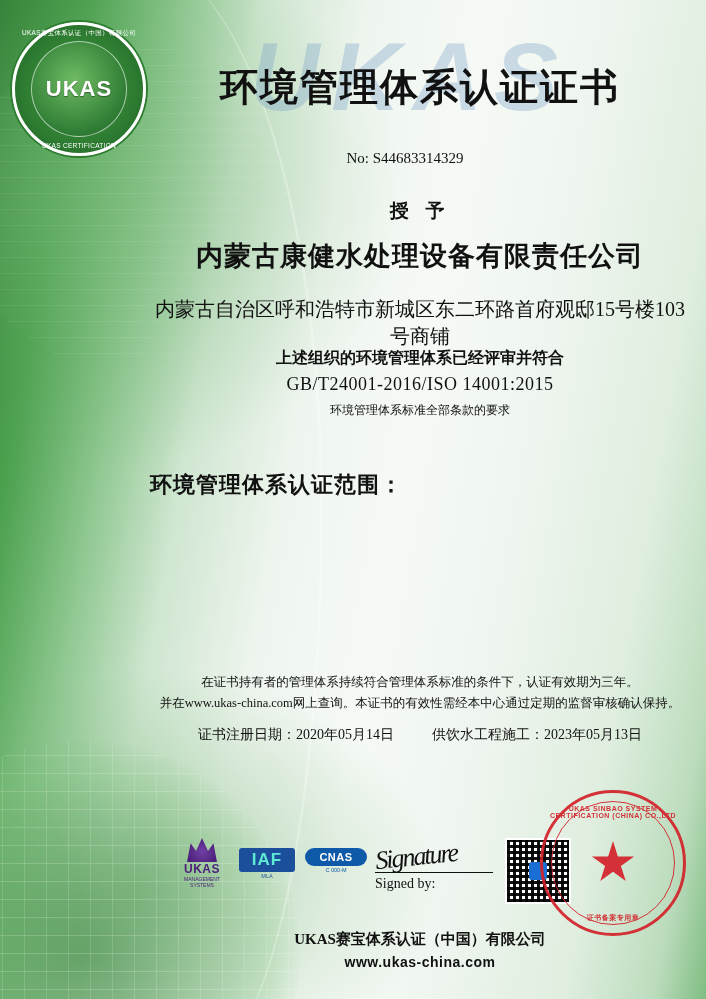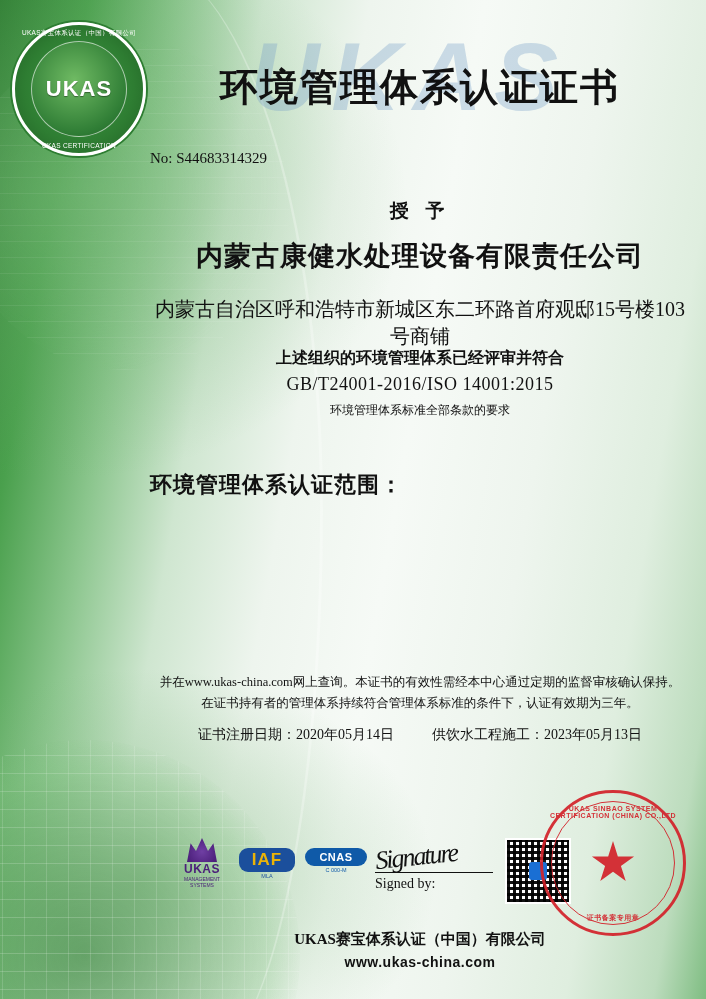--- a/index.html
+++ b/index.html
@@ -96,21 +96,21 @@
   
   .content{
     position:absolute;left:150px;top:0;width:556px;height:999px;
   }
   .title{
     position:absolute;left:0;top:62px;width:540px;text-align:center;
     font-family:"Liberation Serif", serif;
     font-weight:bold;font-size:38px;color:#111;letter-spacing:2px;
   }
   .cert-no{
-    position:absolute;left:0;top:150px;width:540px;text-align:left;padding-right:30px;
+    position:absolute;left:0;top:150px;width:540px;text-align:center;padding-right:30px;
     box-sizing:border-box;
     font-family:"Liberation Serif", serif;font-size:15px;color:#111;
   }
   .award{
     position:absolute;left:0;top:198px;width:540px;text-align:center;
     font-family:"Liberation Serif", serif;font-weight:bold;font-size:19px;color:#111;letter-spacing:6px;
   }
   .company{
     position:absolute;left:0;top:238px;width:540px;text-align:center;
     font-family:"Liberation Serif", serif;font-weight:bold;font-size:27px;color:#111;letter-spacing:1px;
@@ -155,21 +155,21 @@
   .ukas-mark{left:0;top:0;width:54px;}
   .ukas-mark .crown{
     width:30px;height:26px;margin:0 auto;
     background:radial-gradient(circle at 50% 60%, #6f3fa3 0%, #4b1f7a 75%);
     clip-path:polygon(0% 100%,12% 28%,30% 58%,50% 8%,70% 58%,88% 28%,100% 100%);
   }
   .ukas-mark .nm{font-weight:bold;font-size:12px;color:#4b1f7a;letter-spacing:.5px;}
   .ukas-mark .sub{font-size:5px;color:#4b1f7a;}
   .iaf-mark{left:64px;top:12px;width:56px;}
   .iaf-mark .box{
-    background:#1b4f9c;color:#eab308;font-weight:bold;font-size:17px;border-radius:9px;padding:2px 9px;
+    background:#1b4f9c;color:#5eead4;font-weight:bold;font-size:17px;border-radius:3px;padding:2px 9px;
     letter-spacing:1px;
   }
   .iaf-mark .sub{font-size:5.5px;color:#1b4f9c;margin-top:1px;}
   .cnas-mark{left:130px;top:12px;width:62px;}
   .cnas-mark .box{
     background:#0f5aa8;color:#fff;font-weight:bold;font-size:11px;border-radius:14px;padding:3px 0;letter-spacing:.5px;
   }
   .cnas-mark .sub{font-size:5.5px;color:#0f5aa8;margin-top:1px;}
 
   .signature{
@@ -267,22 +267,22 @@
 
     <div class="conform">
       <div class="l1">上述组织的环境管理体系已经评审并符合</div>
       <div class="l2">GB/T24001-2016/ISO 14001:2015</div>
       <div class="l3">环境管理体系标准全部条款的要求</div>
     </div>
 
     <div class="scope-title">环境管理体系认证范围：</div>
 
     <div class="note">
+      <div>在证书持有者的管理体系持续符合管理体系标准的条件下，认证有效期为三年。</div>
       <div>并在www.ukas-china.com网上查询。本证书的有效性需经本中心通过定期的监督审核确认保持。</div>
-      <div>在证书持有者的管理体系持续符合管理体系标准的条件下，认证有效期为三年。</div>
     </div>
 
     <div class="dates">
       <div>
         <span>证书注册日期：</span><span>2020年05月14日</span>
       </div>
       <div>
         <span>供饮水工程施工：</span><span>2023年05月13日</span>
       </div>
     </div>

